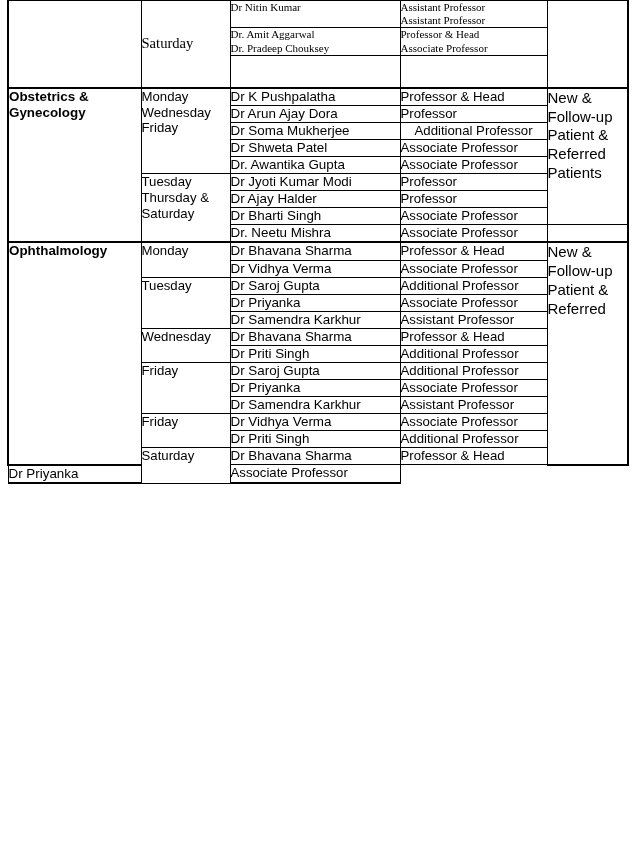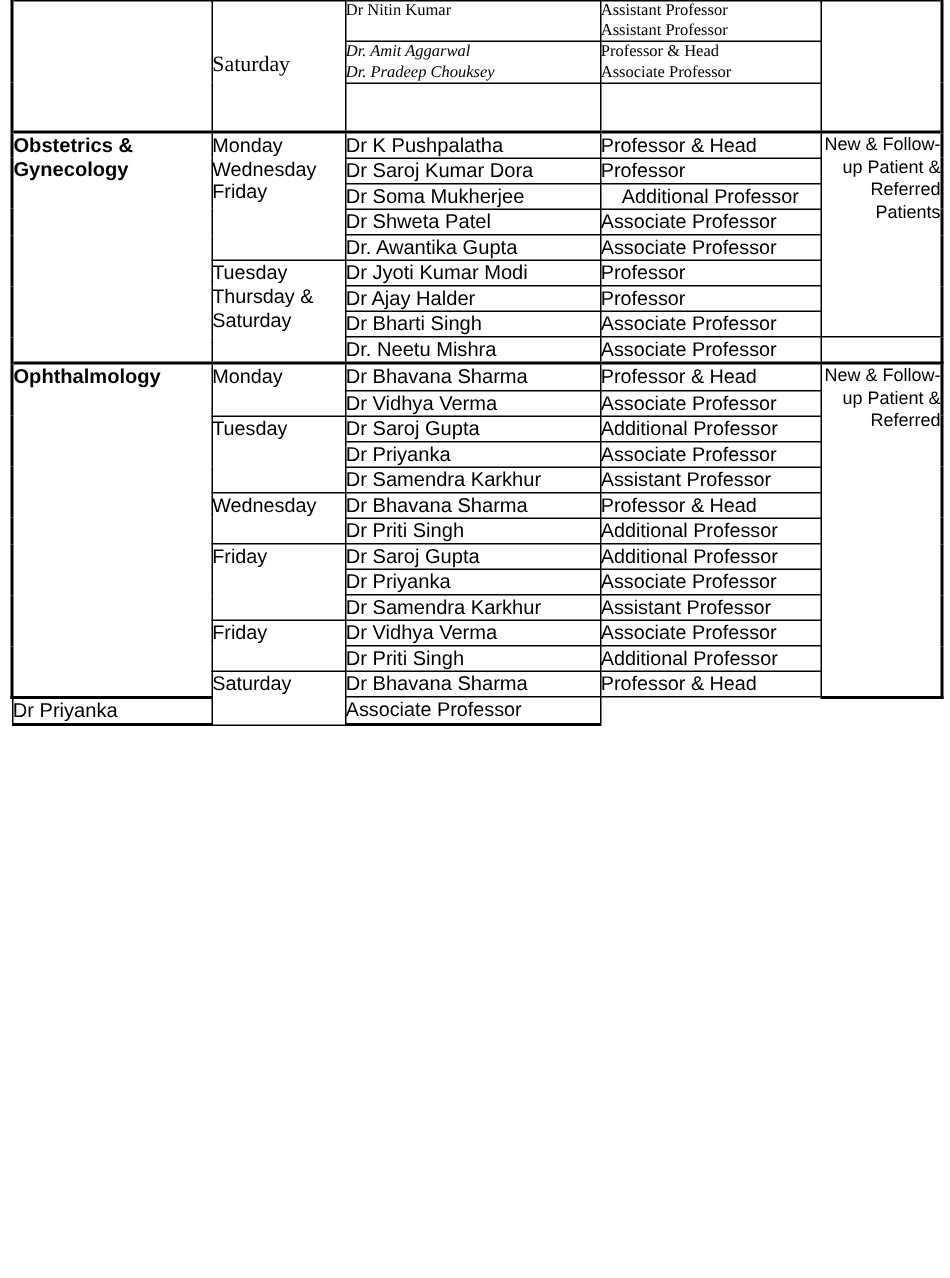--- a/index.html
+++ b/index.html
@@ -82,24 +82,23 @@
   .desig {
     font-size: 13.2px;
     padding: 5px 4px 4px 7px;
     line-height: 1.2;
     white-space: nowrap;
   }
 
   .desig.indent { padding-left: 14px; }
 
   .purpose {
-    font-size: 12px;
+    font-size: 15px;
     padding: 5px 4px 4px 7px;
     line-height: 1.25;
-    text-align: right;
   }
 
   .serif {
     font-family: "Liberation Serif", serif;
     font-size: 11px;
   }
 
   .r-empty { height: 31px; }
 
   .multiline { white-space: pre-line; }
@@ -121,41 +120,41 @@
 
       <tr>
         <td class="dept thick-l" rowspan="3"></td>
         <td class="day day-ser" rowspan="3" style="vertical-align:middle;">Saturday</td>
         <td class="name serif multiline">Dr Nitin Kumar</td>
         <td class="desig serif multiline" style="white-space: pre-line;">Assistant Professor
 Assistant Professor</td>
         <td class="purpose thick-r" rowspan="3"></td>
       </tr>
       <tr>
-        <td class="name serif multiline" style="white-space: pre-line; font-style: italic;">Dr. Amit Aggarwal
+        <td class="name serif multiline" style="white-space: pre-line;">Dr. Amit Aggarwal
 Dr. Pradeep Chouksey</td>
         <td class="desig serif multiline" style="white-space: pre-line;">Professor &amp; Head
 Associate Professor</td>
       </tr>
       <tr>
         <td class="name serif r-empty sec-bottom"></td>
         <td class="desig serif r-empty sec-bottom"></td>
       </tr>
 
       <tr>
         <td class="dept thick-l sec-top" rowspan="9">Obstetrics &amp; Gynecology</td>
         <td class="day multiline sec-top" rowspan="5" style="white-space: pre-line;">Monday
 Wednesday
 Friday</td>
         <td class="name sec-top">Dr K Pushpalatha</td>
         <td class="desig sec-top">Professor &amp; Head</td>
         <td class="purpose thick-r sec-top" rowspan="8">New &amp; Follow-up Patient &amp; Referred Patients</td>
       </tr>
       <tr>
-        <td class="name">Dr Saroj Kumar Dora</td>
+        <td class="name">Dr Arun Ajay Dora</td>
         <td class="desig">Professor</td>
       </tr>
       <tr>
         <td class="name">Dr Soma Mukherjee</td>
         <td class="desig indent">Additional Professor</td>
       </tr>
       <tr>
         <td class="name">Dr Shweta Patel</td>
         <td class="desig">Associate Professor</td>
       </tr>

